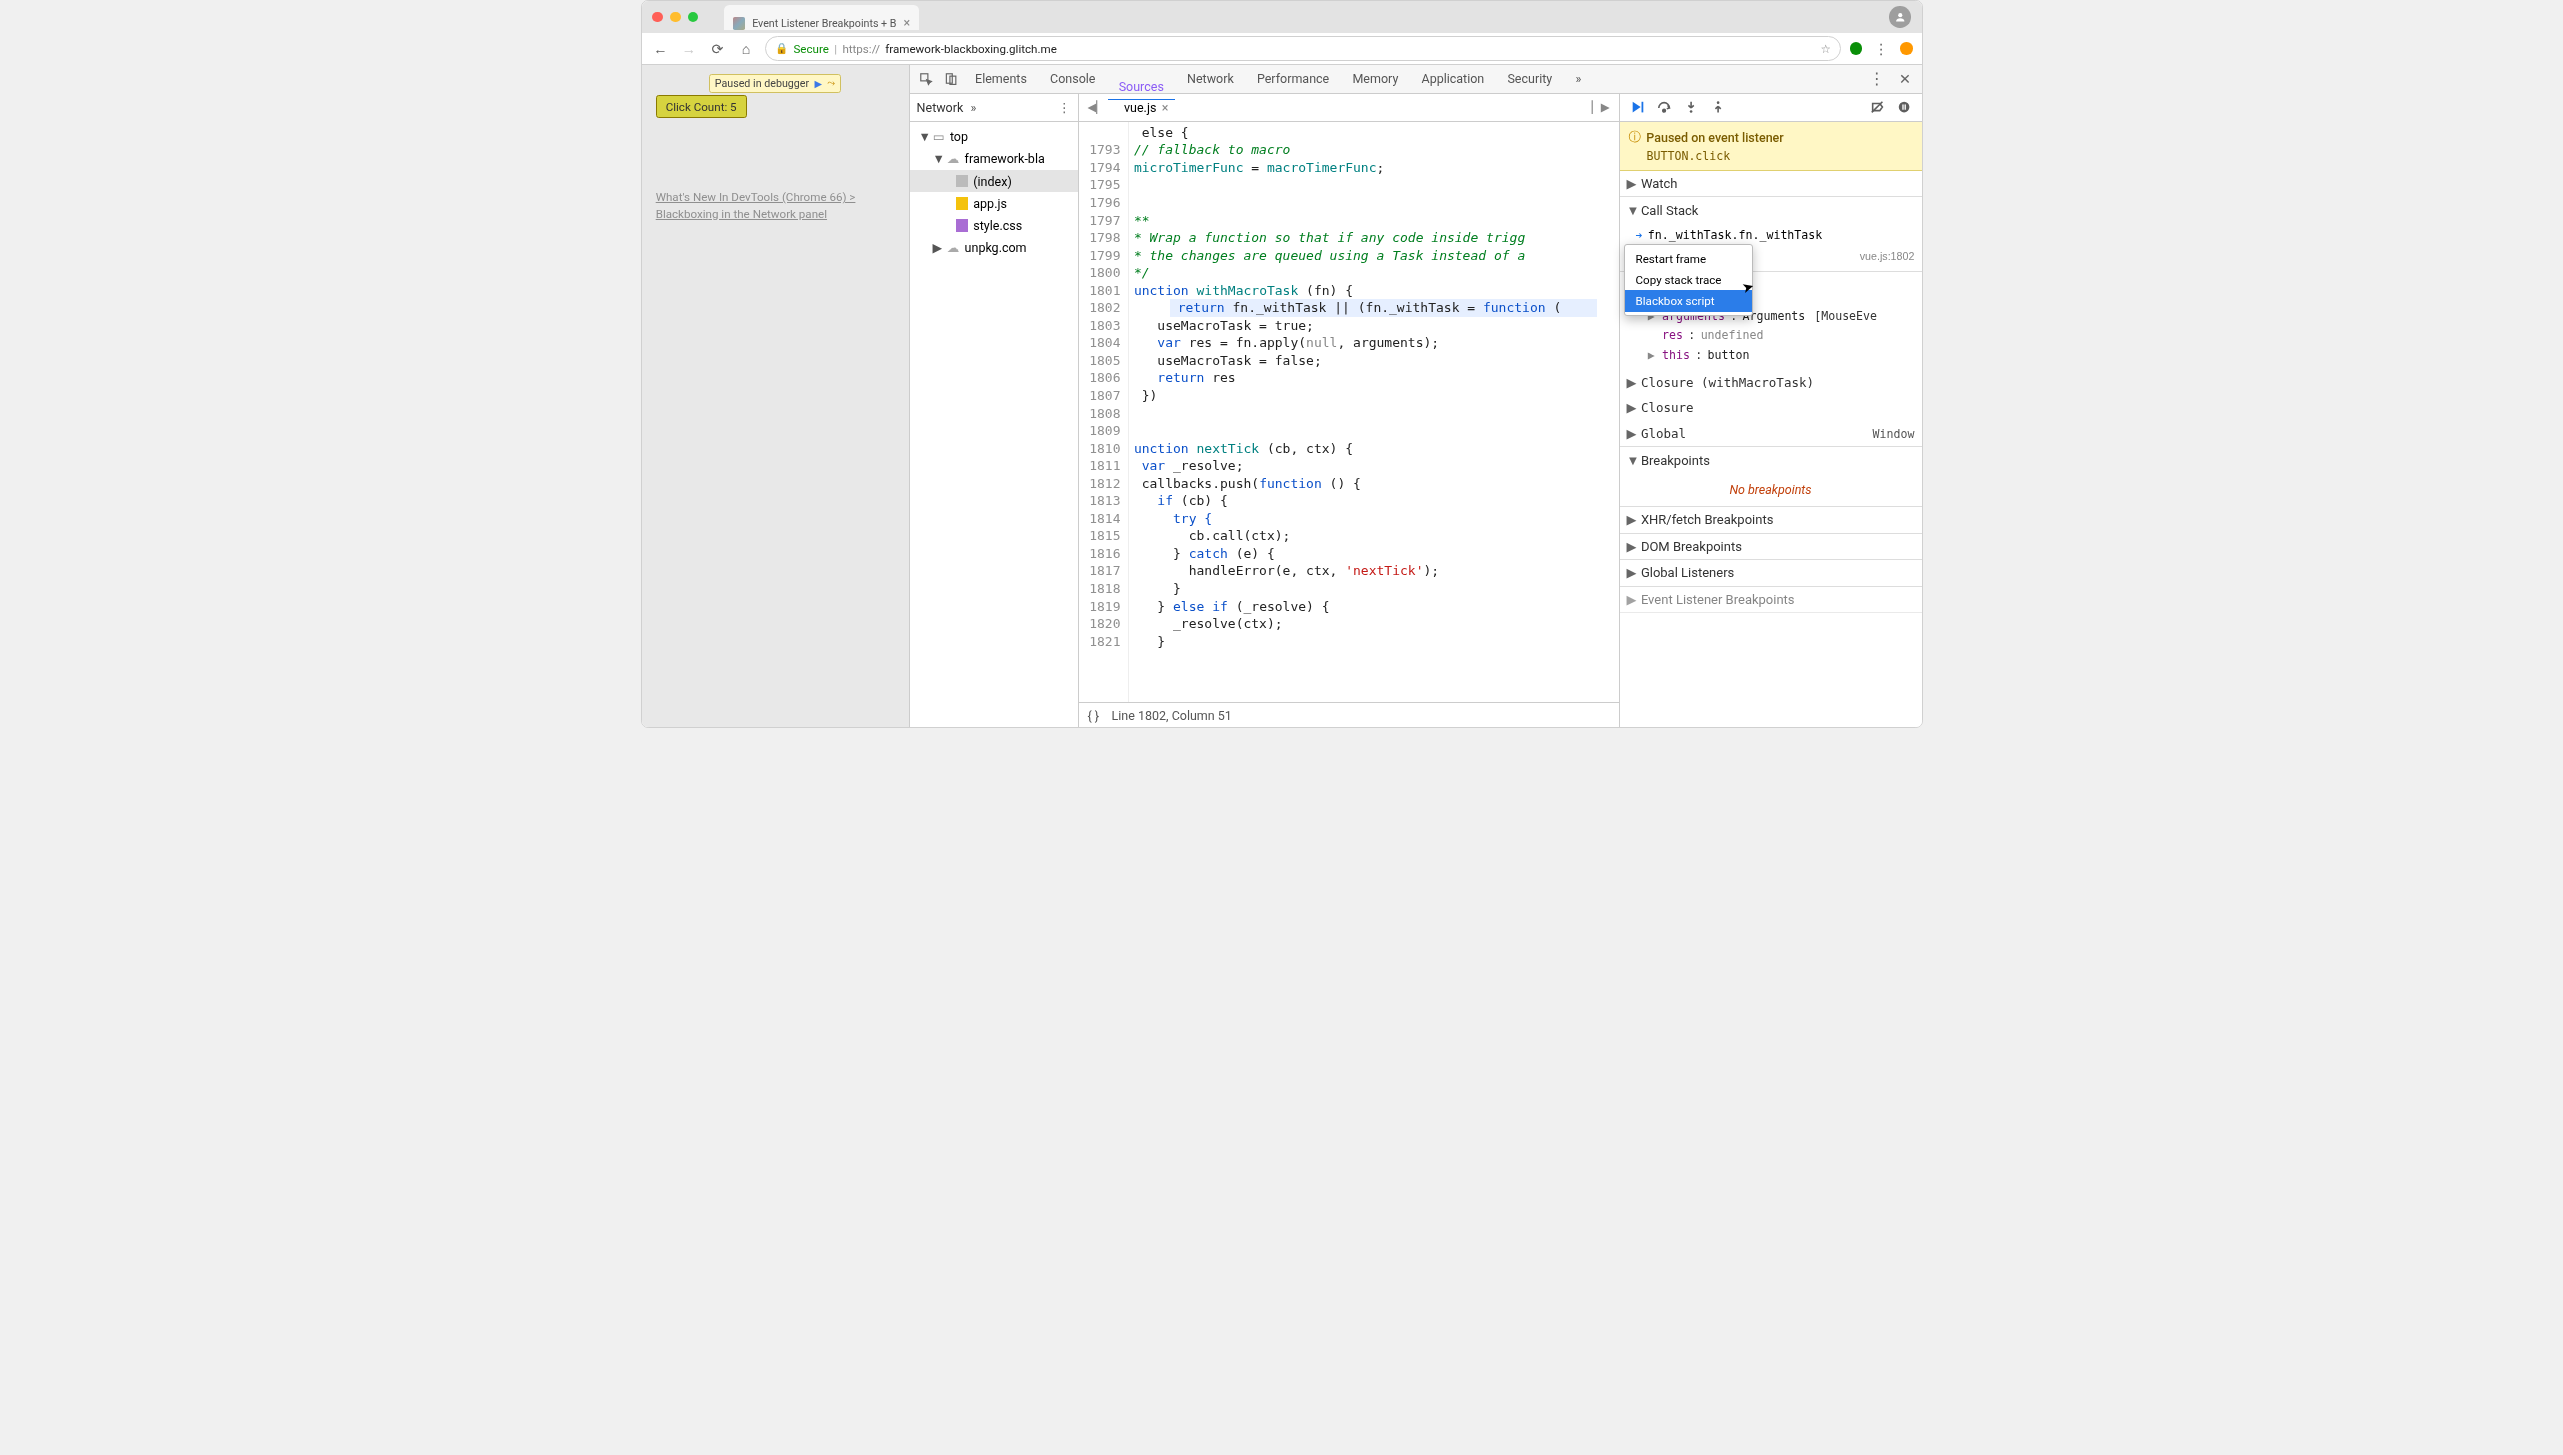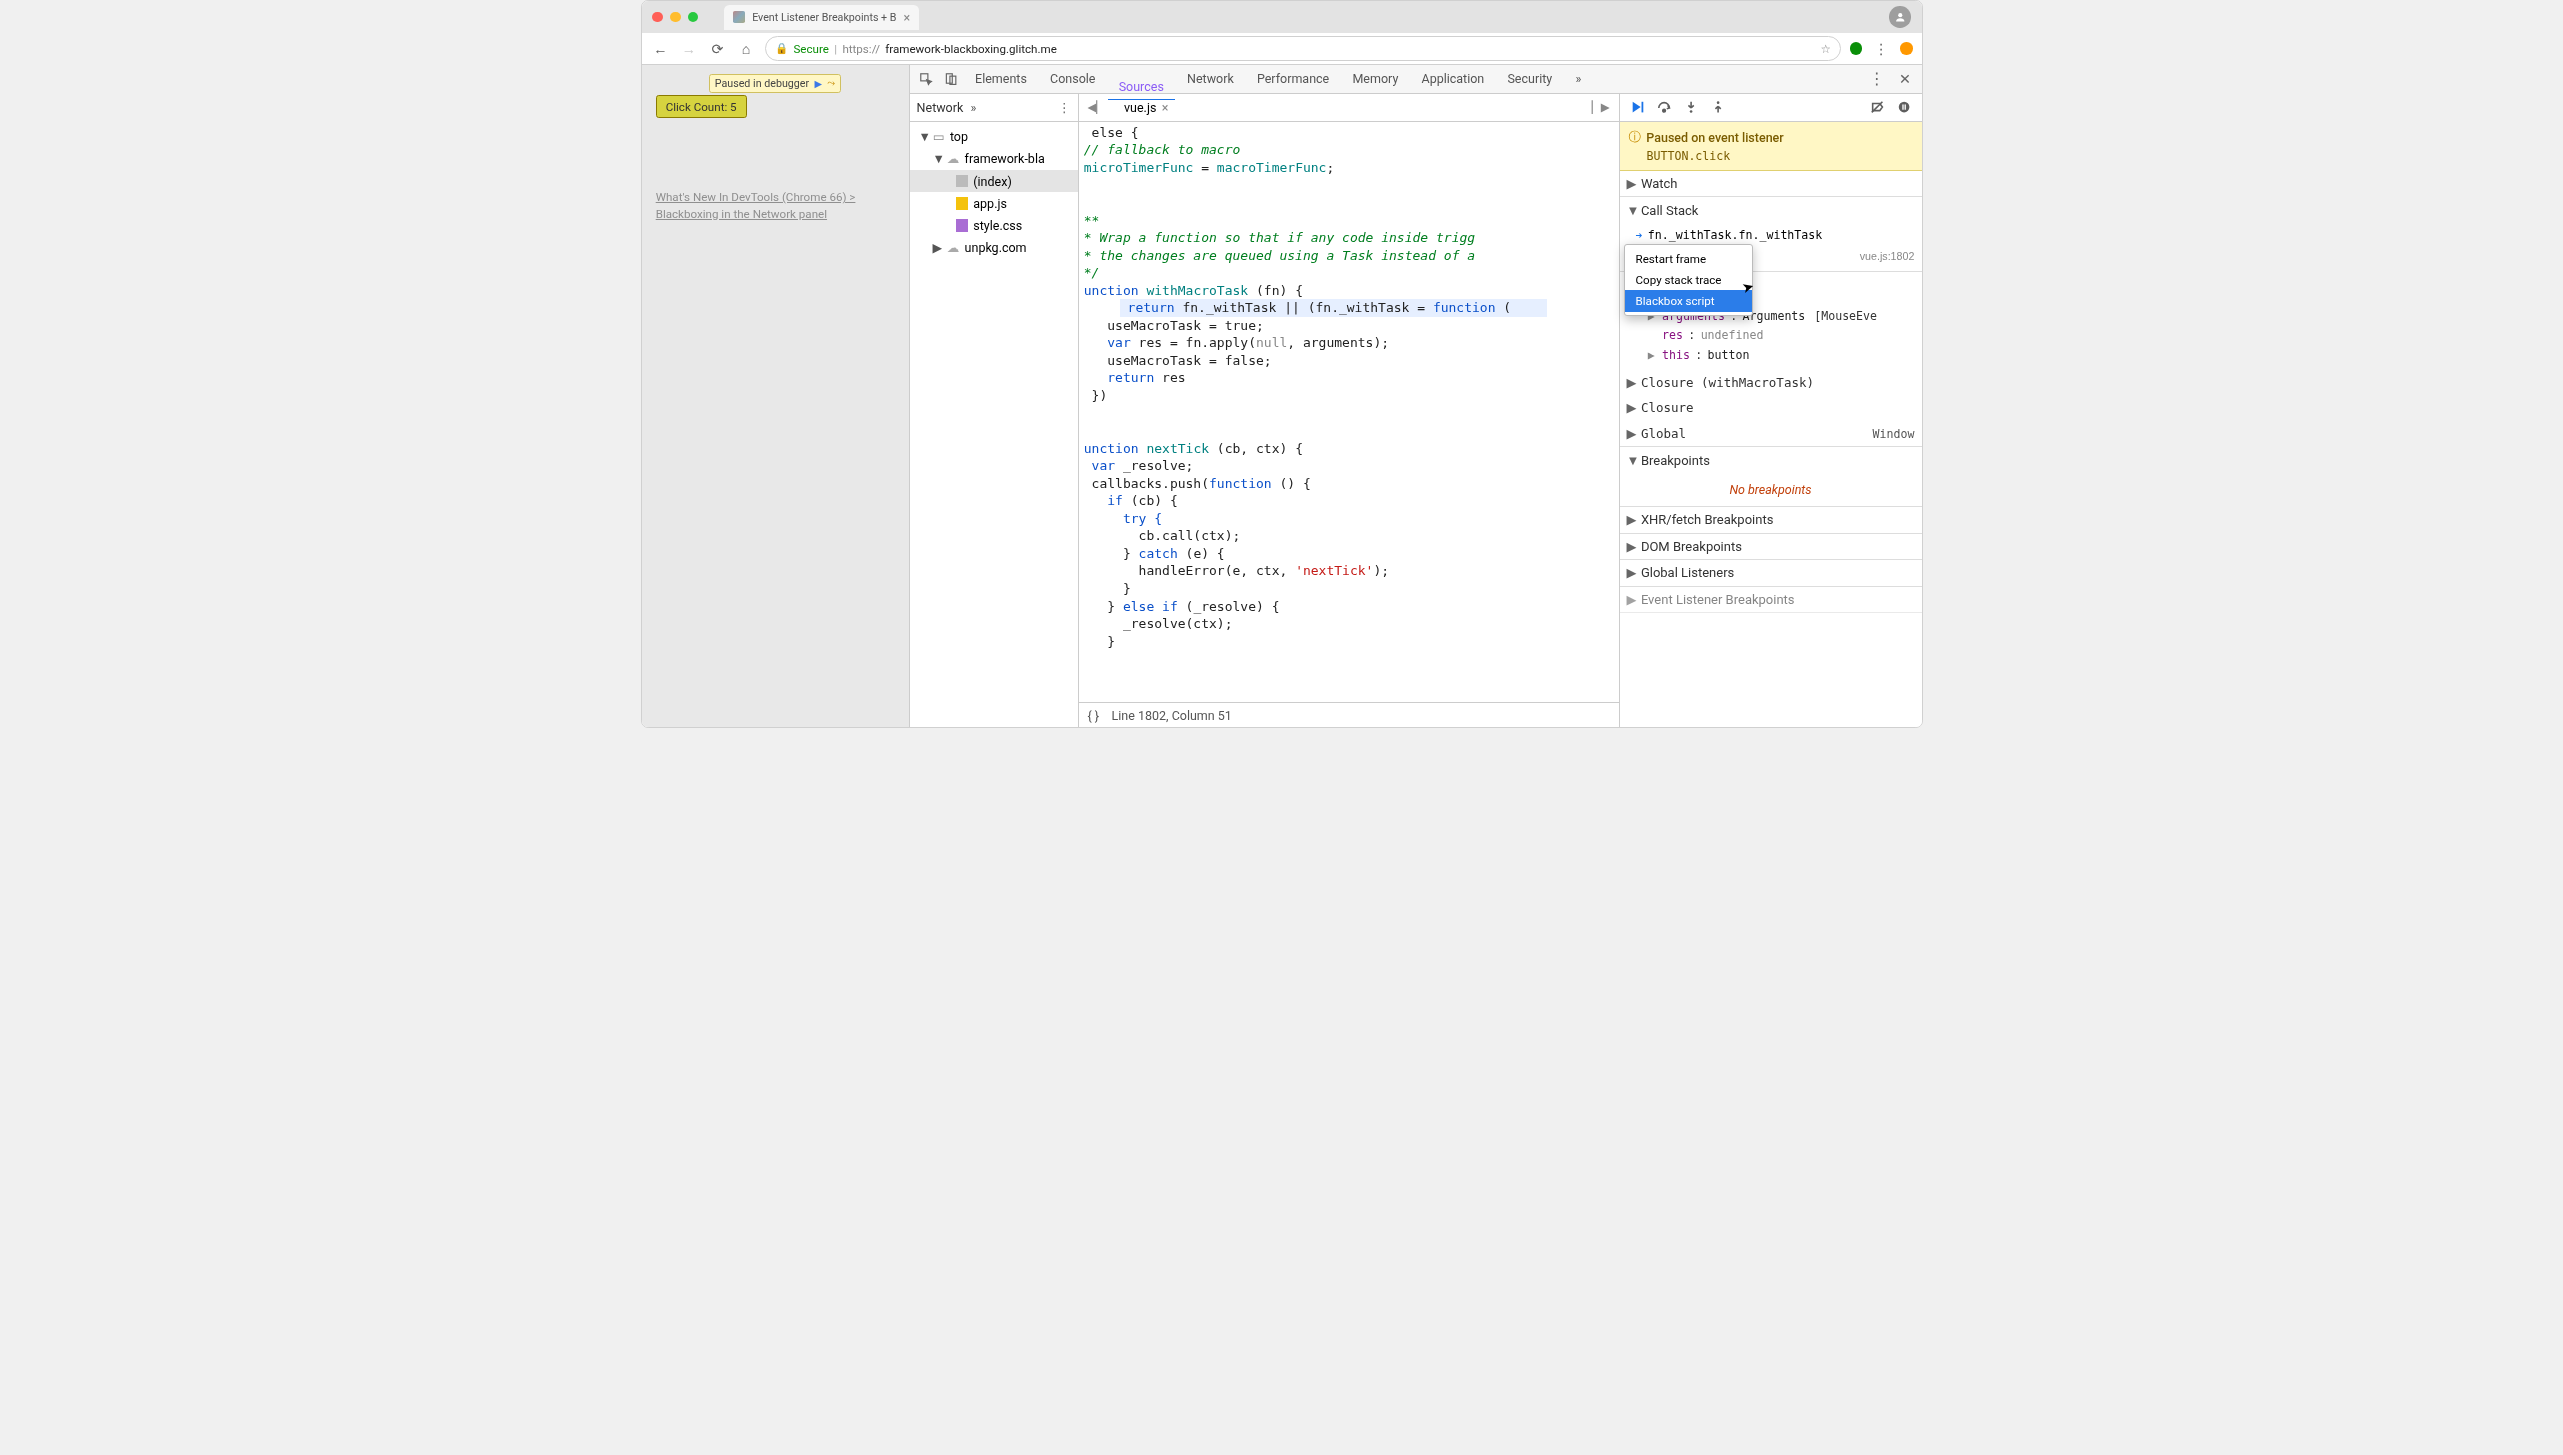--- a/index.html
+++ b/index.html
@@ -7,21 +7,21 @@
 
 .browser-window { width: 1282px; height: 728px; margin: 0 auto; background: #fff; border: 0.9px solid #d0d0d0; border-radius: 7.1px; overflow: hidden; display: flex; flex-direction: column; position: relative; }
 
 
 .titlebar { height: 32px; background: #e3e3e3; display: flex; align-items: center; padding: 0 10.7px; gap: 7.1px; }
 .traffic { display: flex; gap: 7.1px; }
 .traffic-dot { width: 10.7px; height: 10.7px; border-radius: 50%; }
 .traffic-red { background: #ff5f57; }
 .traffic-yellow { background: #ffbd2e; }
 .traffic-green { background: #28c940; }
-.tab { margin-left: 18px; height: 25px; background: #f6f6f6; border-radius: 5.3px 5.3px 0 0; display: flex; align-items: center; padding: 0 9px; gap: 7.1px; font-size: 10.7px; color: #555; max-width: 196px; }
+.tab { margin-left: 18px; height: 25px; background: #f6f6f6; border-radius: 5.3px 5.3px 0 0; display: flex; align-items: flex-end; padding: 0 9px; gap: 7.1px; font-size: 10.7px; color: #555; max-width: 196px; }
 .favicon { width: 12.5px; height: 12.5px; background: linear-gradient(135deg,#b88,#8ab,#aa8); border-radius: 1.8px; }
 .tab-close { color: #888; font-size: 12.5px; cursor: pointer; }
 .user-icon { margin-left: auto; width: 21.4px; height: 21.4px; border-radius: 50%; background: #9e9e9e; display:flex; align-items:center; justify-content:center; color:#fff; font-size:12.5px;}
 
 .navbar { height: 32px; display: flex; align-items: center; padding: 0 9px; gap: 9px; border-bottom: 0.9px solid #d0d0d0; }
 .nav-btn { width: 19.6px; height: 19.6px; display: flex; align-items: center; justify-content: center; color: #606060; cursor: pointer; font-size: 14.2px; }
 .omnibox { flex: 1; height: 25px; border: 0.9px solid #d0d0d0; border-radius: 12.5px; display: flex; align-items: center; padding: 0 9px; gap: 5.3px; font-size: 11.6px; color: #555; }
 .lock-icon { color: #0a8f08; font-size: 10.7px; }
 .secure-text { color: #0a8f08; }
 .url-sep { color: #aaa; }
@@ -257,20 +257,51 @@
           <div class="ep-head">
             <span class="ep-nav">◀▏</span>
             <div class="ep-tab">
               <span>vue.js</span>
               <span class="close">×</span>
             </div>
             <span style="flex:1"></span>
             <span class="ep-nav">▏▶</span>
           </div>
           <div class="editor">
+            <div class="gutter">
+1793
+1794
+1795
+1796
+1797
+1798
+1799
+1800
+1801
+1802
+1803
+1804
+1805
+1806
+1807
+1808
+1809
+1810
+1811
+1812
+1813
+1814
+1815
+1816
+1817
+1818
+1819
+1820
+1821
+</div>
             <div class="code"><span> else {</span>
 <span class="c-cm">// fallback to macro</span>
 <span class="c-id">microTimerFunc</span><span> = </span><span class="c-id">macroTimerFunc</span><span>;</span>
 <span> </span>
 <span> </span>
 <span class="c-cm">**</span>
 <span class="c-cm">* Wrap a function so that if any code inside trigg</span>
 <span class="c-cm">* the changes are queued using a Task instead of a</span>
 <span class="c-cm">*/</span>
 <span class="c-kw">unction </span><span class="c-id">withMacroTask</span><span> (fn) {</span>

